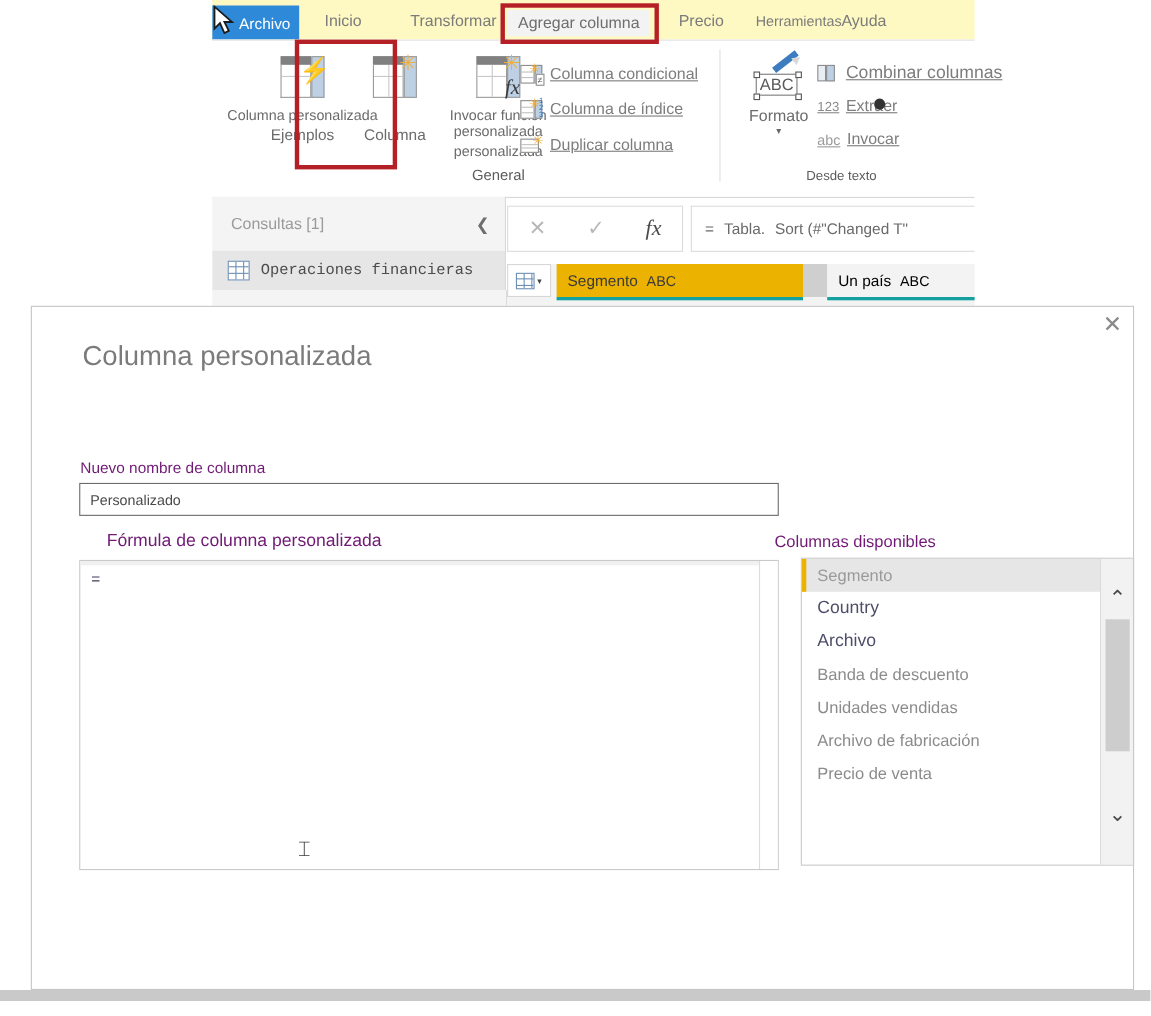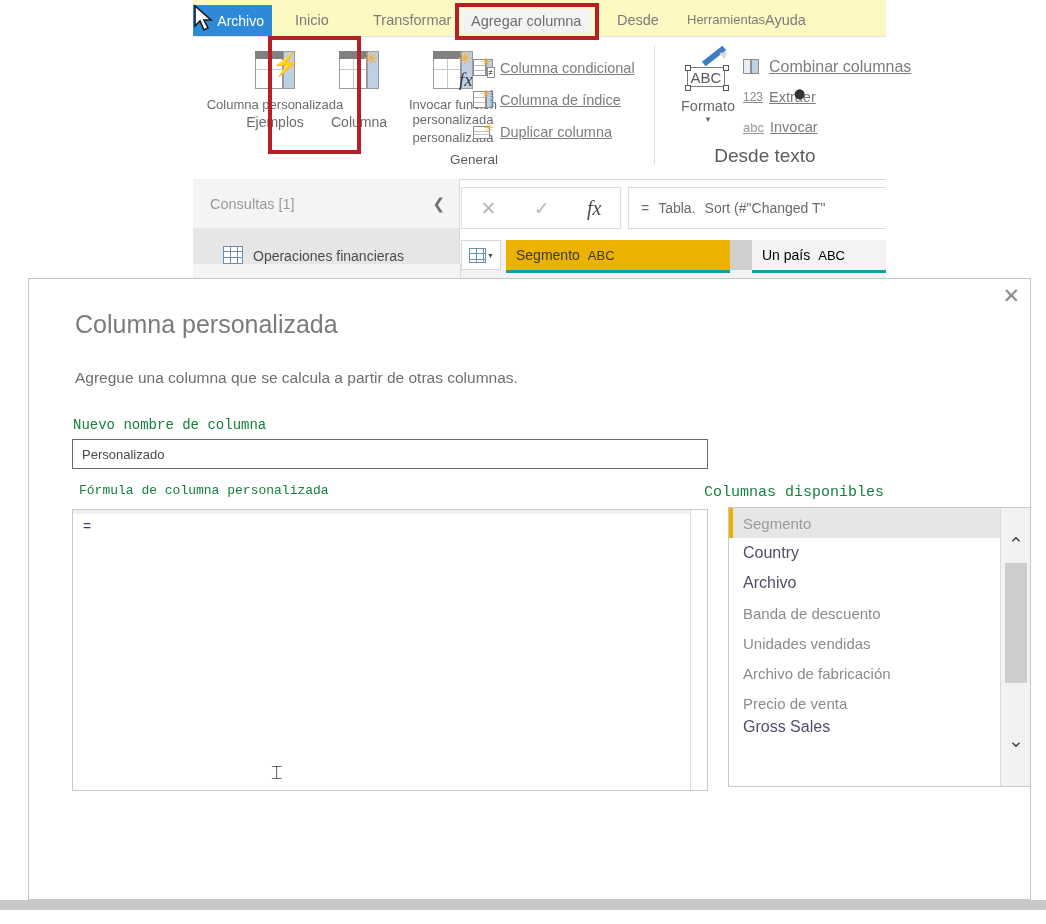--- a/index.html
+++ b/index.html
@@ -97,21 +97,21 @@
     position:absolute;left:0;top:179px;width:267px;height:49px;
     background:#f4f4f4;border-right:1px solid #dadada;
     display:flex;align-items:center;justify-content:space-between;
     padding:0 14px 0 17px;box-sizing:border-box;
   }
   .qpane-title{font-size:14.5px;color:#9a9a9a;}
   .qpane-chev{font-size:15px;color:#6e6e6e;}
   .qpane-item{
     position:absolute;left:0;top:228px;width:267px;height:36px;
     background:#e6e6e6;border-right:1px solid #dadada;
-    display:flex;align-items:flex-end;gap:10px;padding-left:30px;box-sizing:border-box;
+    display:flex;align-items:center;gap:10px;padding-left:14px;box-sizing:border-box;font-family:Liberation Mono, monospace;
   }
   .qpane-item .qlbl{font-size:14px;color:#4c4c4c;}
   .qtbl-ico{position:relative;width:20px;height:18px;border:1px solid #6e8fb5;box-sizing:border-box;background:#fff;}
   .qtbl-ico:before{content:"";position:absolute;left:0;top:4px;width:100%;height:1px;background:#6e8fb5;}
   .qtbl-ico:after{content:"";position:absolute;left:0;top:10px;width:100%;height:1px;background:#6e8fb5;}
   .qtbl-v{position:absolute;left:6px;top:0;width:1px;height:100%;background:#6e8fb5;}
   .qtbl-v2{position:absolute;left:13px;top:0;width:1px;height:100%;background:#6e8fb5;}
   .qpane-rest{position:absolute;left:0;top:264px;width:267px;height:14px;background:#f4f4f4;border-right:1px solid #dadada;}
 
   .fbar-wrap{position:absolute;left:268px;top:187px;width:425px;height:42px;}
@@ -143,23 +143,23 @@
     background:#ffffff;border:1px solid #c6c6c6;
     box-sizing:border-box;
   }
   #dlg-close{
     position:absolute;right:10px;top:6px;font-size:21px;color:#8a8a8a;
     line-height:1;cursor:default;
   }
   #dlg-title{position:absolute;left:46px;top:31px;font-size:25px;color:#7b7b7b;font-weight:normal;}
   #dlg-sub{position:absolute;left:46px;top:90px;font-size:15.5px;color:#6f6f6f;}
 
-  .fld-label{position:absolute;font-size:14px;color:#15803d;font-family:Liberation Mono, monospace;}
+  .fld-label{position:absolute;font-size:14px;color:#701a75;}
   #lbl-name{left:44px;top:138px;}
-  #lbl-formula{left:50px;top:204px;font-size:13px;}
+  #lbl-formula{left:68px;top:204px;font-size:16px;}
   #lbl-cols{left:675px;top:205px;font-size:15px;}
 
   #name-input{
     position:absolute;left:43px;top:160px;width:636px;height:30px;
     border:1px solid #6b6b6b;box-sizing:border-box;background:#fff;
     font-family:"Liberation Sans",sans-serif;font-size:13px;color:#4a4a4a;
     padding-left:9px;outline:none;
   }
   #formula-box{
     position:absolute;left:43px;top:230px;width:636px;height:282px;
@@ -207,21 +207,21 @@
 
 <div id="pq-window">
 
   <div class="tabstrip">
     <div class="tab-archivo">
       <span>Archivo</span>
     </div>
     <div class="tab tab-inicio"><span>Inicio</span></div>
     <div class="tab tab-transformar"><span>Transformar</span></div>
     <div class="tab tab-agregar"><span>Agregar columna</span></div>
-    <div class="tab tab-vista"><span>Desde</span></div>
+    <div class="tab tab-vista"><span>Precio</span></div>
     <div class="tab tab-herr"><span>Herramientas</span></div>
     <div class="tab tab-ayuda"><span>Ayuda</span></div>
   </div>
 
   <div class="ribbon">
 
     <div class="ribbon-grp" style="left:0px;width:462px;">
 
       <div class="big-btn" style="left:12px;top:14px;width:140px;">
         <div class="tbl-ico" style="margin:0 auto 6px auto;">
@@ -278,21 +278,21 @@
       </div>
 
       <div class="small-item" style="left:280px;top:84px;">
         <span class="mini-ico">
           <i class="m-b" style="top:5px;width:17px;height:13px;"></i>
             <span class="m-star" style="left:11px;top:0;">✳</span>
         </span>
         <span class="lbl">Duplicar columna</span>
       </div>
 
-      <div class="grp-label" style="left:221px;width:120px;bottom:12px;">General</div>
+      <div class="grp-label" style="left:200px;width:120px;bottom:12px;">General</div>
       <div class="grp-sep" style="left:461px;"></div>
     </div>
 
     <div class="ribbon-grp" style="left:462px;width:231px;">
       <div class="big-btn" style="left:10px;top:16px;width:86px;">
         <div class="abc-ico" style="margin:0 auto 4px auto;">
           <div class="pencil"></div>
             <div class="nib"></div>
           <div class="abcbox">ABC</div>
           <div class="hnd" style="left:0px;top:12px;"></div>
@@ -315,21 +315,21 @@
       <div class="small-item" style="left:88px;top:52px;">
         <span class="lbl" style="font-size:12px;color:#8a8a8a;">123</span>
         <span class="lbl">Extraer</span>
       </div>
 
       <div class="small-item" style="left:88px;top:82px;">
         <span class="lbl" style="font-size:13px;color:#9a9a9a;">abc</span>
         <span class="lbl">Invocar</span>
       </div>
 
-      <div class="grp-label" style="left:40px;width:140px;bottom:12px;font-size:19px;">Desde texto</div>
+      <div class="grp-label" style="left:40px;width:140px;bottom:12px;font-size:12px;">Desde texto</div>
     </div>
   </div>
 
   <div class="red-box" id="rb-tab"></div>
   <div class="red-box" id="rb-col"></div>
 
   <div class="qpane-head">
     <span class="qpane-title">Consultas [1]</span>
     <span class="qpane-chev">❮</span>
   </div>
@@ -380,21 +380,20 @@
     <polygon points="2,2 2,22 7,17 11,26 15,24 11,16 18,16" fill="#ffffff" stroke="#1a1a1a" stroke-width="1.6"></polygon>
   </svg>
   <span id="cur-dot1">⬤</span>
 </div>
 
 <div id="dialog">
 
   <span id="dlg-close">✕</span>
 
   <div id="dlg-title">Columna personalizada</div>
-  <div id="dlg-sub">Agregue una columna que se calcula a partir de otras columnas.</div>
 
   <div class="fld-label" id="lbl-name">Nuevo nombre de columna</div>
   <input id="name-input" type="text" value="Personalizado" style="">
 
   <div class="fld-label" id="lbl-formula">Fórmula de columna personalizada</div>
   <div id="formula-box">
     <div id="formula-top-bar"></div>
     <div id="formula-text">=</div>
     <div id="formula-scroll"></div>
   </div>
@@ -417,23 +416,20 @@
       </div>
     <div class="col-item">
         <span>Unidades vendidas</span>
       </div>
     <div class="col-item">
         <span>Archivo de fabricación</span>
       </div>
     <div class="col-item">
         <span>Precio de venta</span>
       </div>
-    <div class="col-item clipped">
-        <span>Gross Sales</span>
-      </div>
 
     <div id="cols-scrollbar">
       <div class="sb-arrow" id="sb-up">⌃</div>
       <div id="sb-thumb"></div>
       <div class="sb-arrow" id="sb-down">⌄</div>
     </div>
   </div>
 
 </div>
 

